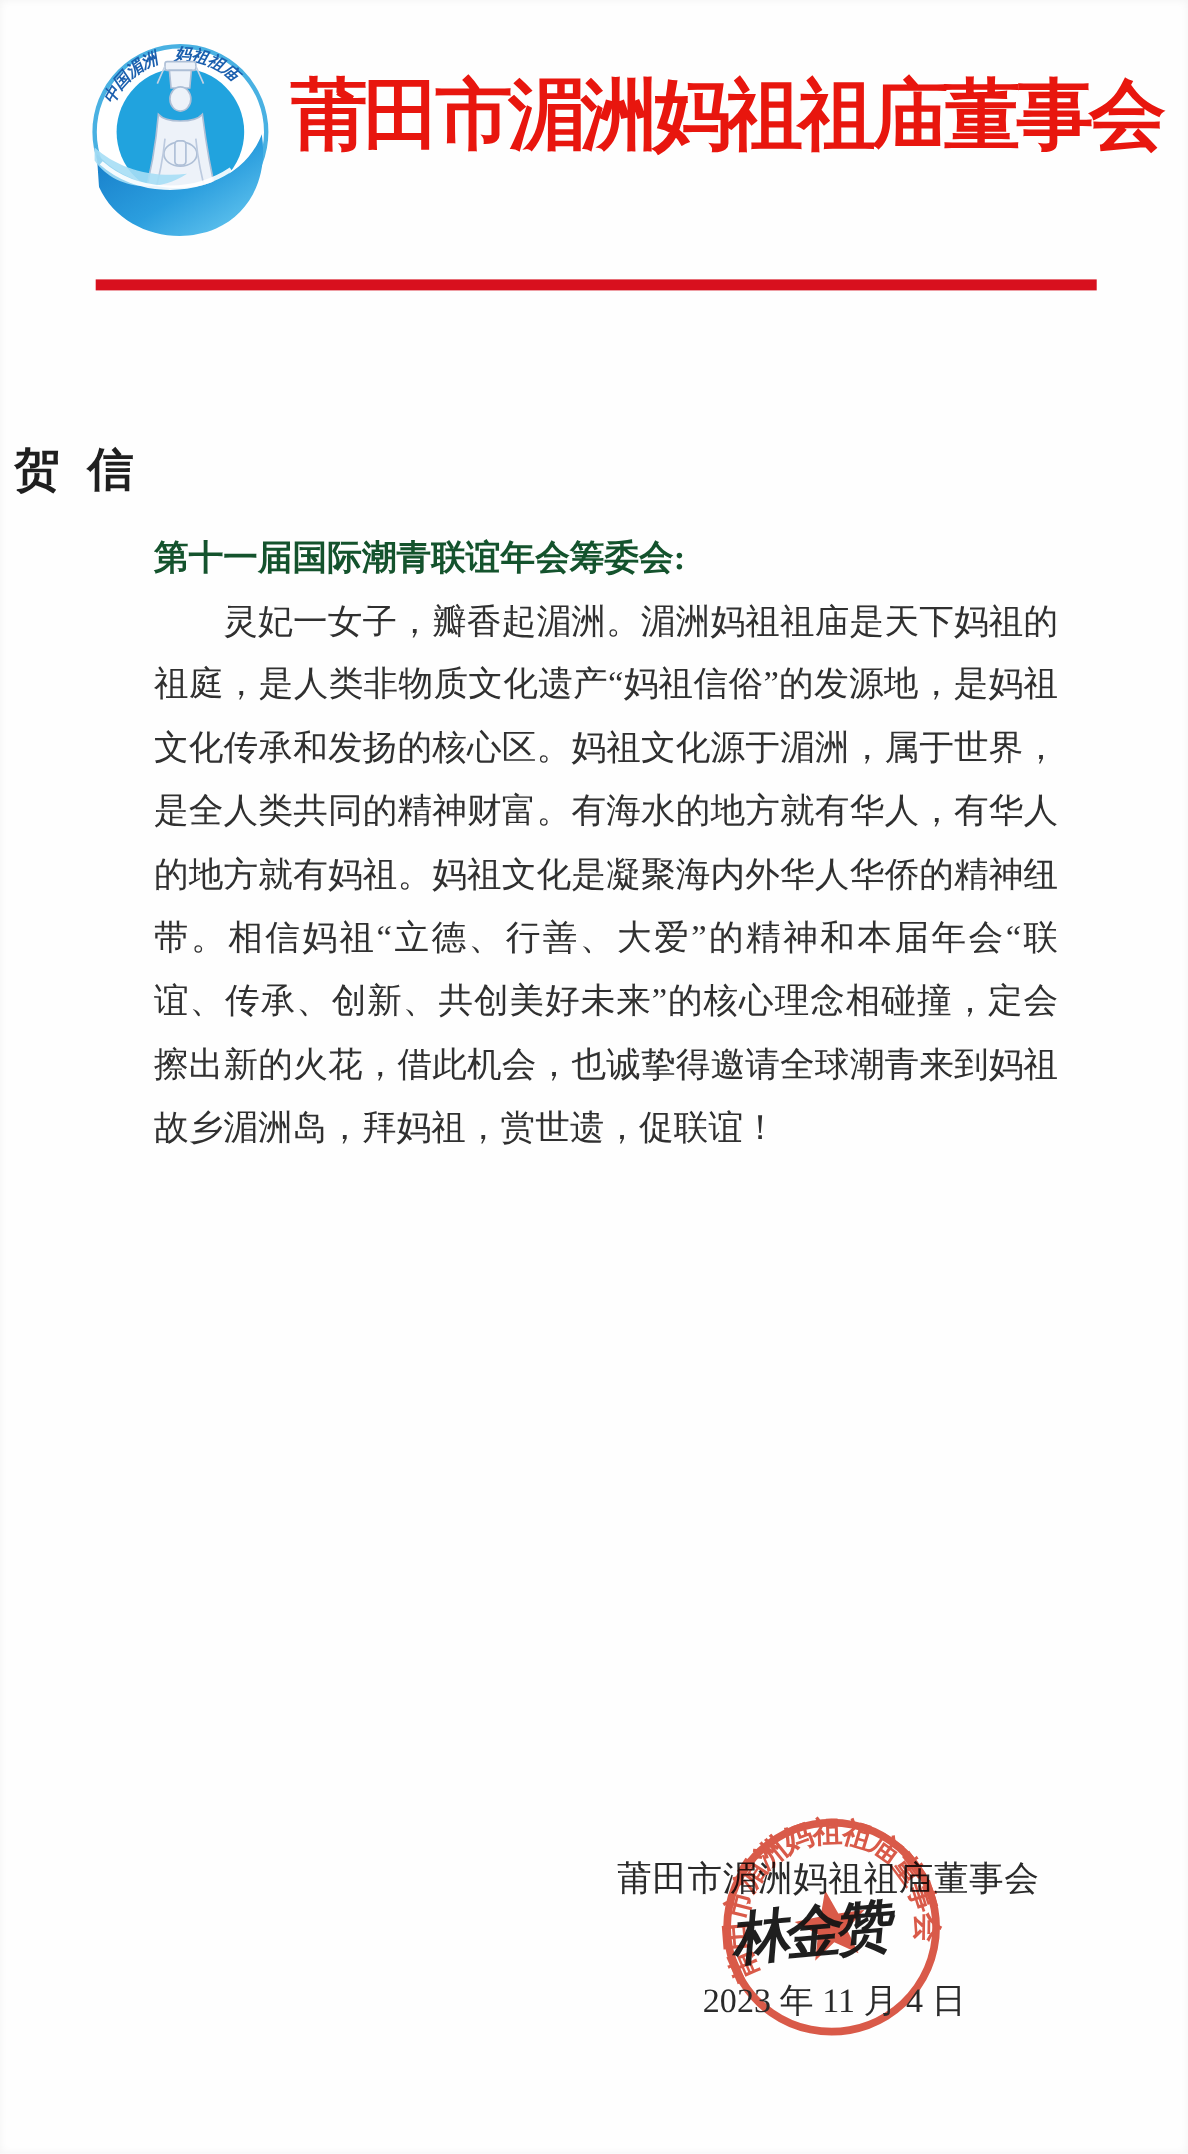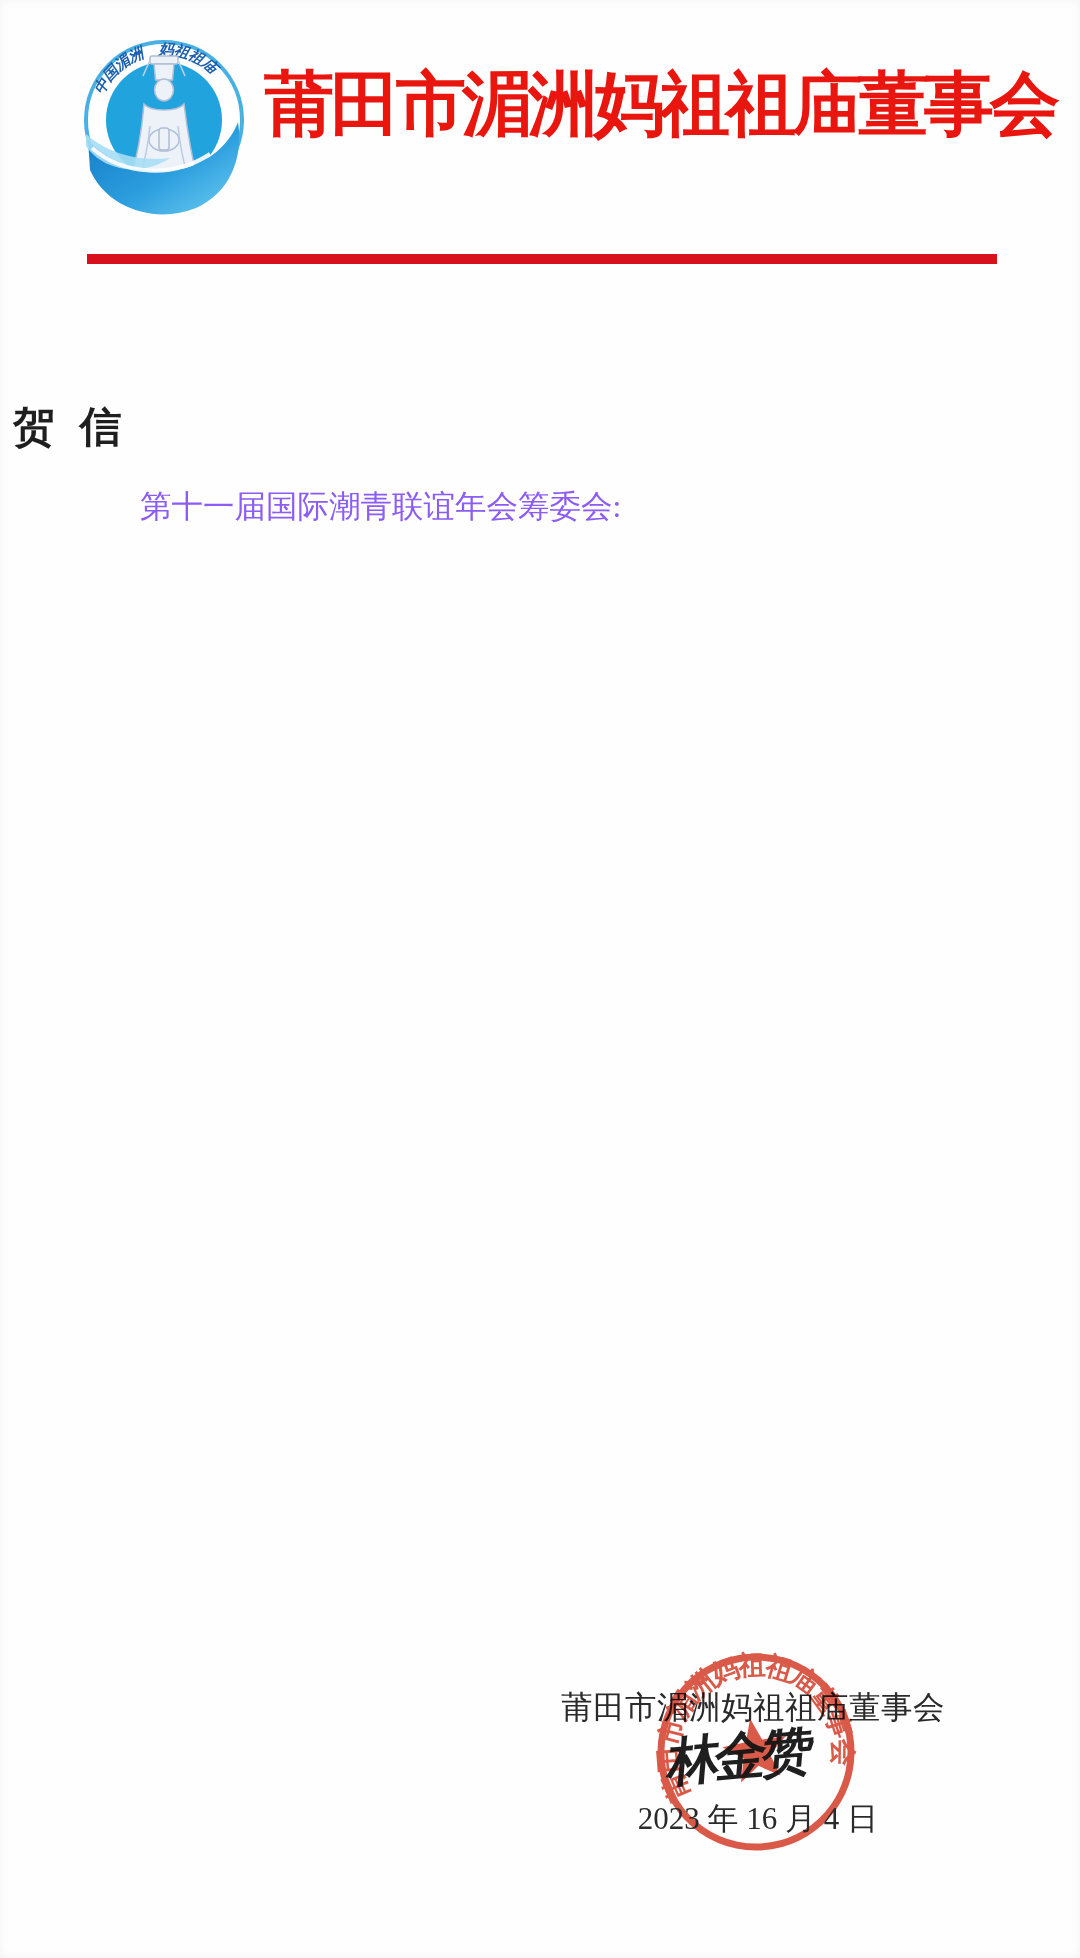--- a/index.html
+++ b/index.html
@@ -24,21 +24,21 @@
   .letter-title{
     position:absolute; left:0; top:386px; width:100%; margin:13px;
     text-align:left; font-size:42px; font-weight:bold; word-spacing:14px;
     color:#1f1f1f;
   }
   .content{
     position:absolute; left:140px; top:478px; width:822px;
     font-size:31.5px; line-height:57.6px; text-align:justify;
     color:var(--body_text,#303030);
   }
-  .salutation{font-weight:normal; color:#8b5cf6;}
+  .salutation{font-weight:bold; color:#14532d;}
   .content p{margin:0; text-indent:2em;}
   
   .sig-org{
     position:absolute; right:135px; top:1687px; font-size:31.5px;
     color:#2a2a2a; letter-spacing:.5px; white-space:nowrap;
   }
   .sig-date{
     position:absolute; right:202px; top:1798px; font-size:31px;
     color:#2a2a2a; white-space:nowrap;
   }
@@ -96,34 +96,35 @@
     </svg>
     <h1 class="org-title">莆田市湄洲妈祖祖庙董事会</h1>
   </div>
 
   <div class="divider"></div>
 
   <h2 class="letter-title">贺 信</h2>
 
   <div class="content">
     <div class="salutation">第十一届国际潮青联谊年会筹委会:</div>
+    <p>灵妃一女子，瓣香起湄洲。湄洲妈祖祖庙是天下妈祖的祖庭，是人类非物质文化遗产“妈祖信俗”的发源地，是妈祖文化传承和发扬的核心区。妈祖文化源于湄洲，属于世界，是全人类共同的精神财富。有海水的地方就有华人，有华人的地方就有妈祖。妈祖文化是凝聚海内外华人华侨的精神纽带。相信妈祖“立德、行善、大爱”的精神和本届年会“联谊、传承、创新、共创美好未来”的核心理念相碰撞，定会擦出新的火花，借此机会，也诚挚得邀请全球潮青来到妈祖故乡湄洲岛，拜妈祖，赏世遗，促联谊！</p>
   </div>
 
   <div class="sig-org">莆田市湄洲妈祖祖庙董事会</div>
 
   <svg class="seal" viewBox="0 0 212 212">
     <defs>
       <path id="sealArc" d="M35.3,139 A78,78 0 1 1 176.7,139" fill="none"></path>
     </defs>
     <g transform="rotate(-10 106 106)">
       <circle cx="106" cy="106" r="95" fill="none" stroke="#d5432f" stroke-width="7"></circle>
       <polygon points="106,72 114.2,94.7 138.3,95.5 119.3,110.3 126,133.5 106,120 86,133.5 92.7,110.3 73.7,95.5 97.8,94.7" fill="#d5432f"></polygon>
       <text font-size="27" font-weight="bold" fill="#d5432f" letter-spacing="2">
         <textPath href="#sealArc" startOffset="2" textLength="306">莆田市湄洲妈祖祖庙董事会</textPath>
       </text>
     </g>
   </svg>
 
   <div class="handwriting">林金赞</div>
 
-  <div class="sig-date">2023 年 16 月 4 日</div>
+  <div class="sig-date">2023 年 11 月 4 日</div>
 
 </div>
 
 </body></html>

